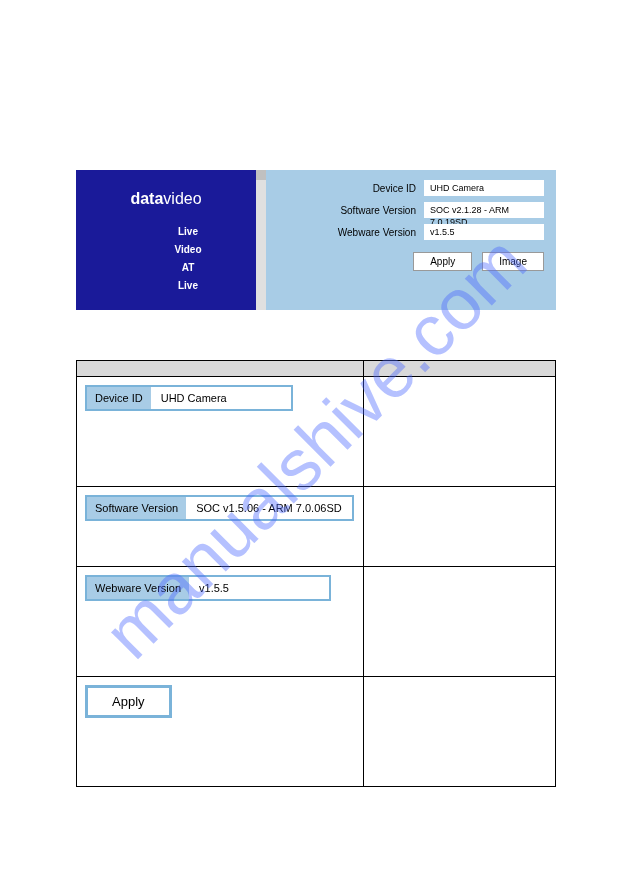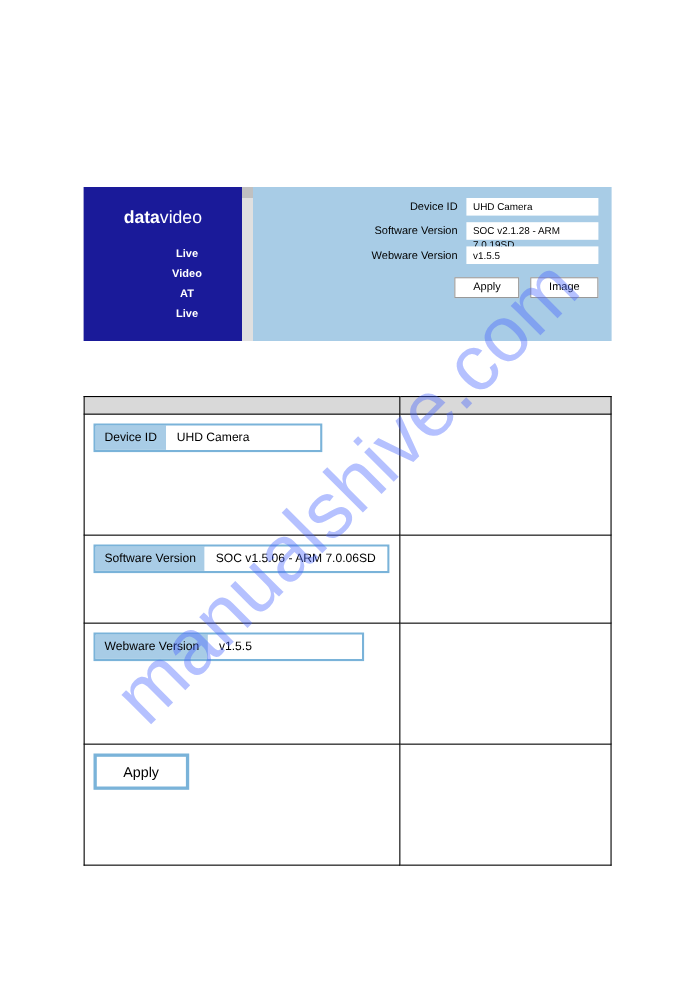--- a/index.html
+++ b/index.html
@@ -29,21 +29,21 @@
     .screenshot-panel {
       position: absolute;
       top: 170px;
       left: 76px;
       width: 480px;
       height: 140px;
       display: flex;
     }
     
     .sidebar {
-      width: 144px;
+      width: 180px;
       background: #1a1a99;
       color: #fff;
       text-align: center;
       padding-top: 20px;
       position: relative;
     }
     
     .sidebar-logo {
       font-weight: bold;
       font-size: 16px;

